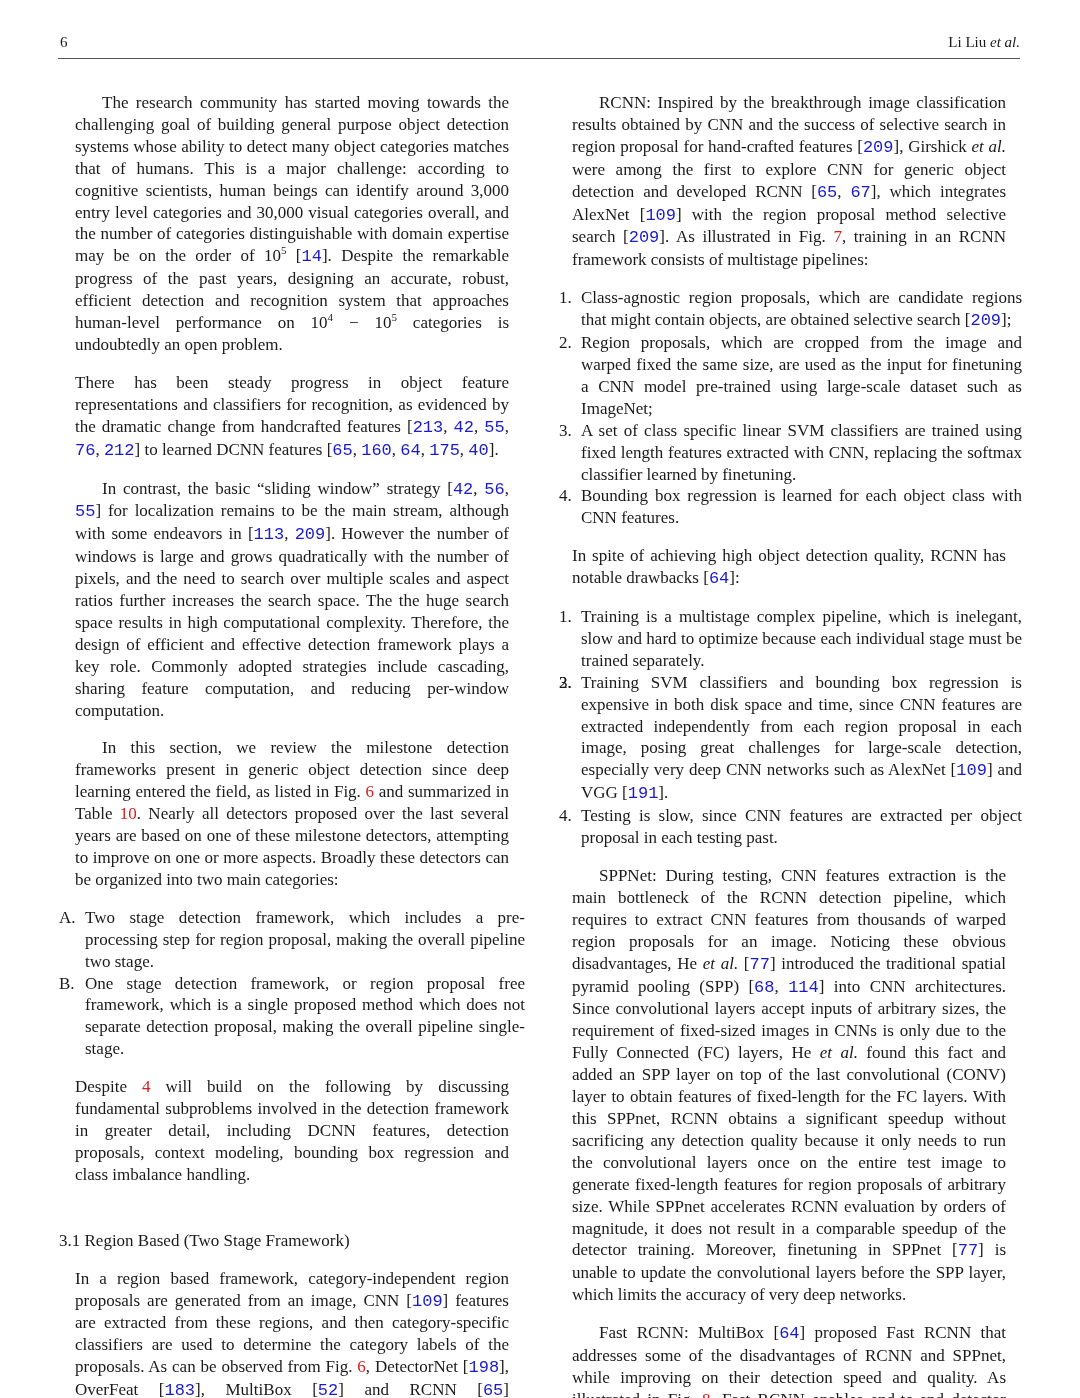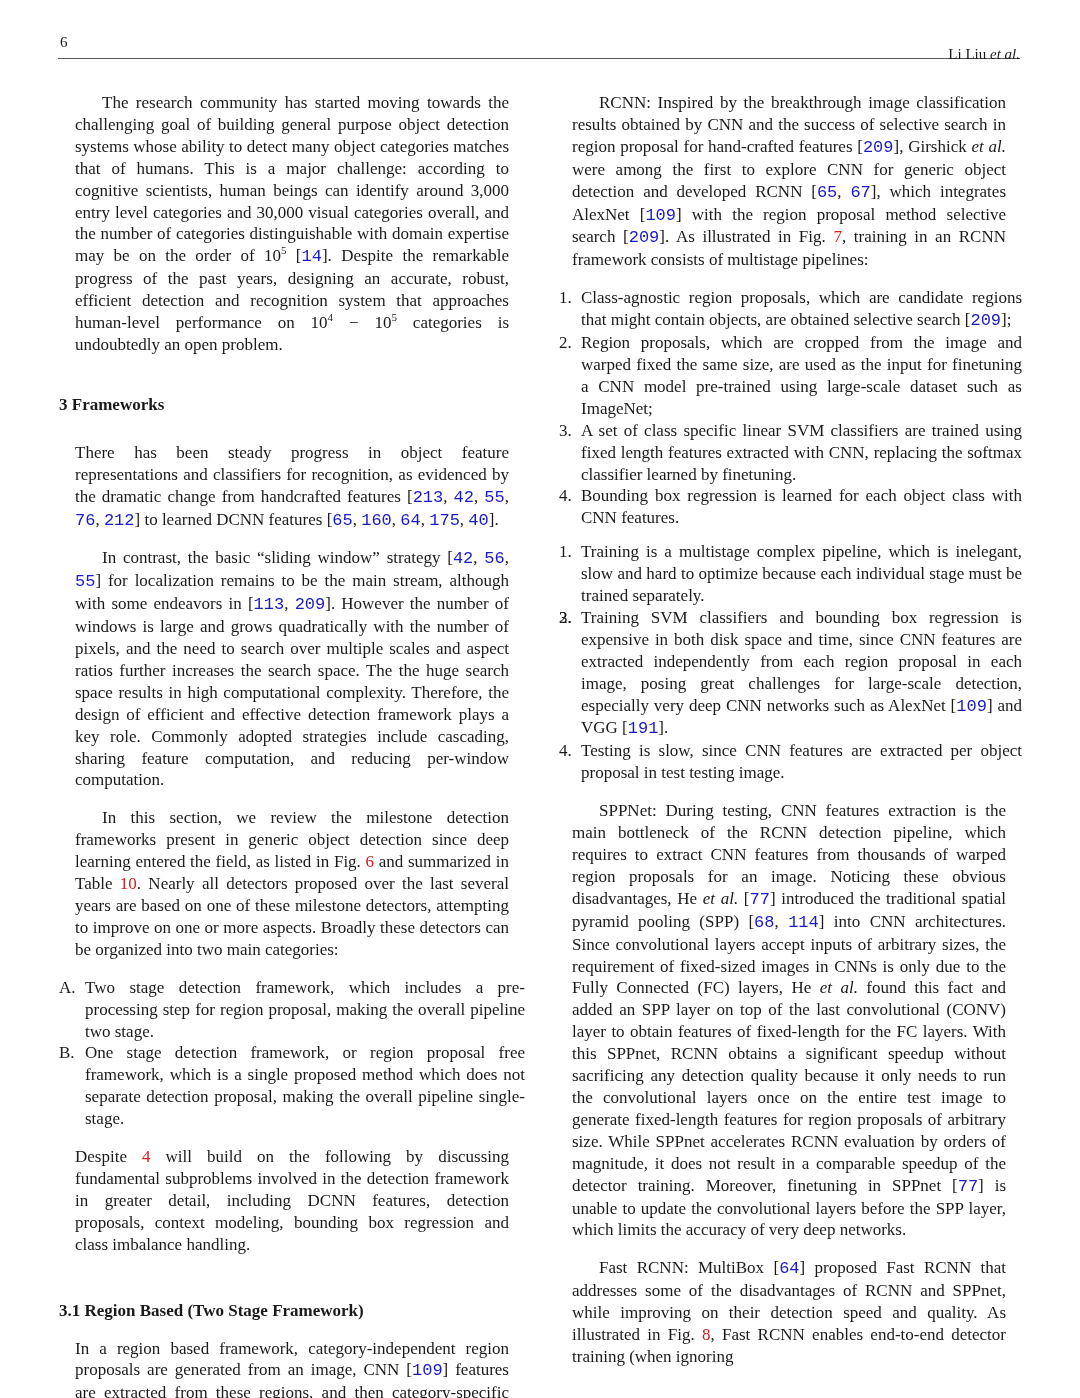--- a/index.html
+++ b/index.html
@@ -7,21 +7,21 @@
       width: 1080px; height: 1398px; position: relative; overflow: hidden;
       font-family: "Liberation Serif", "DejaVu Serif", serif;
       color: #1a1a1a;
     }
     .header {
       position: absolute; left: 58px; top: 30px; width: 962px; height: 28px;
       border-bottom: 1px solid #555;
       font-size: 15px;
     }
     .header .pnum { position: absolute; left: 2px; top: 4px; }
-    .header .runhead { position: absolute; right: 0; top: 16px; margin-left: 20px; }
+    .header .runhead { position: absolute; right: 0; top: 4px; margin-left: 20px; }
     .header .runhead i { font-style: italic; }
 
     .col {
       position: absolute; top: 76px; width: 466px;
       font-size: 17px; line-height: 21.9px; text-align: justify;
       hyphens: manual;
     }
     .col.left { left: 59px; }
     .col.right { left: 556px; }
     p { margin: 16px; }
@@ -29,21 +29,21 @@
     .cite { color: #1a1acc; font-family: Liberation Mono, monospace; }
     .xref { color: #d42020; }
     sup { font-size: 11px; line-height: 0; vertical-align: 7px; }
     i { font-style: italic; }
     b { font-weight: normal; }
 
     h2.section {
       margin: 38px 0 26px 0; font-size: 17px; font-weight: bold;
     }
     h3.subsection {
-      margin: 44px 0 8px 0; font-size: 17px; font-weight: bold;
+      margin: 44px 0 8px 0; font-size: 17px; font-weight: normal;
     }
 
     ol.list {
       list-style: none; margin: 12px 0 12px 0; padding: 0;
     }
     ol.list li { position: relative; padding-left: 26px; }
     ol.list li .marker { position: absolute; left: 0; top: 0; width: 22px; text-align: left; }
     .right ol.list li { padding-left: 25px; }
     .right ol.list li .marker { left: 3px; }
   </style>
@@ -51,21 +51,20 @@
 <body>
 
 <div class="header">
   <span class="pnum">6</span>
   <span class="runhead"><span>Li Liu </span><i>et al.</i></span>
 </div>
 
 <div class="col left">
   <p class="indent"><span>The research community has started moving towards the challenging goal of building general purpose object detection systems whose ability to detect many object categories matches that of humans. This is a major challenge: according to cognitive scientists, human beings can identify around 3,000 entry level categories and 30,000 visual categories overall, and the number of categories distinguishable with domain expertise may be on the order of 10</span><sup>5</sup> [<a class="cite">14</a>]<span>. Despite the remarkable progress of the past years, designing an accurate, robust, efficient detection and recognition system that approaches human-level performance on 10</span><sup>4</sup><span> − 10</span><sup>5</sup><span> categories is undoubtedly an open problem.</span></p>
 
-  <h2 class="section">3  Frameworks</h2>
 
   <p><span>There has been steady progress in object feature representations and classifiers for recognition, as evidenced by the dramatic change from handcrafted features [</span><a class="cite">213</a>, <a class="cite">42</a>, <a class="cite">55</a>, <a class="cite">76</a>, <a class="cite">212</a><span>] to learned DCNN features [</span><a class="cite">65</a>, <a class="cite">160</a>, <a class="cite">64</a>, <a class="cite">175</a>, <a class="cite">40</a><span>].</span></p>
 
   <p class="indent"><span>In contrast, the basic “sliding window” strategy [</span><a class="cite">42</a>, <a class="cite">56</a>, <a class="cite">55</a><span>] for localization remains to be the main stream, although with some endeavors in [</span><a class="cite">113</a>, <a class="cite">209</a><span>]. However the number of windows is large and grows quadratically with the number of pixels, and the need to search over multiple scales and aspect ratios further increases the search space. The the huge search space results in high computational complexity. Therefore, the design of efficient and effective detection framework plays a key role. Commonly adopted strategies include cascading, sharing feature computation, and reducing per-window computation.</span></p>
 
   <p class="indent"><span>In this section, we review the milestone detection frameworks present in generic object detection since deep learning entered the field, as listed in Fig. </span><a class="xref">6</a><span> and summarized in Table </span><a class="xref">10</a><span>. Nearly all detectors proposed over the last several years are based on one of these milestone detectors, attempting to improve on one or more aspects. Broadly these detectors can be organized into two main categories:</span></p>
 
   <ol class="list">
     <li><span class="marker">A.</span><span>Two stage detection framework, which includes a pre-processing step for region proposal, making the overall pipeline two stage.</span></li>
     <li><span class="marker">B.</span><span>One stage detection framework, or region proposal free framework, which is a single proposed method which does not separate detection proposal, making the overall pipeline single-stage.</span></li>
@@ -81,24 +80,25 @@
 <div class="col right">
   <p class="indent"><b>RCNN</b><span>: Inspired by the breakthrough image classification results obtained by CNN and the success of selective search in region proposal for hand-crafted features [</span><a class="cite">209</a><span>], Girshick </span><i>et al.</i><span> were among the first to explore CNN for generic object detection and developed RCNN [</span><a class="cite">65</a>, <a class="cite">67</a><span>], which integrates AlexNet [</span><a class="cite">109</a><span>] with the region proposal method selective search [</span><a class="cite">209</a><span>]. As illustrated in Fig. </span><a class="xref">7</a><span>, training in an RCNN framework consists of multistage pipelines:</span></p>
 
   <ol class="list">
     <li><span class="marker">1.</span><span>Class-agnostic region proposals, which are candidate regions that might contain objects, are obtained selective search [</span><a class="cite">209</a><span>];</span></li>
     <li><span class="marker">2.</span><span>Region proposals, which are cropped from the image and warped fixed the same size, are used as the input for finetuning a CNN model pre-trained using large-scale dataset such as ImageNet;</span></li>
     <li><span class="marker">3.</span><span>A set of class specific linear SVM classifiers are trained using fixed length features extracted with CNN, replacing the softmax classifier learned by finetuning.</span></li>
     <li><span class="marker">4.</span><span>Bounding box regression is learned for each object class with CNN features.</span></li>
   </ol>
 
+  <p><span>In spite of achieving high object detection quality, RCNN has notable drawbacks [</span><a class="cite">64</a><span>]:</span></p>
 
   <ol class="list">
     <li><span class="marker">1.</span><span>Training is a multistage complex pipeline, which is inelegant, slow and hard to optimize because each individual stage must be trained separately.</span></li>
     <li><span class="marker">2.</span></li>
     <li><span class="marker">3.</span><span>Training SVM classifiers and bounding box regression is expensive in both disk space and time, since CNN features are extracted independently from each region proposal in each image, posing great challenges for large-scale detection, especially very deep CNN networks such as AlexNet [</span><a class="cite">109</a><span>] and VGG [</span><a class="cite">191</a><span>].</span></li>
-    <li><span class="marker">4.</span><span>Testing is slow, since CNN features are extracted per object proposal in test testing image.</span></li>
+    <li><span class="marker">4.</span><span>Testing is slow, since CNN features are extracted per object proposal in each testing past.</span></li>
   </ol>
 
   <p class="indent"><b>SPPNet</b><span>: During testing, CNN features extraction is the main bottleneck of the RCNN detection pipeline, which requires to extract CNN features from thousands of warped region proposals for an image. Noticing these obvious disadvantages, He </span><i>et al.</i><span> [</span><a class="cite">77</a><span>] introduced the traditional spatial pyramid pooling (SPP) [</span><a class="cite">68</a>, <a class="cite">114</a><span>] into CNN architectures. Since convolutional layers accept inputs of arbitrary sizes, the requirement of fixed-sized images in CNNs is only due to the Fully Connected (FC) layers, He </span><i>et al.</i><span> found this fact and added an SPP layer on top of the last convolutional (CONV) layer to obtain features of fixed-length for the FC layers. With this SPPnet, RCNN obtains a significant speedup without sacrificing any detection quality because it only needs to run the convolutional layers once on the entire test image to generate fixed-length features for region proposals of arbitrary size. While SPPnet accelerates RCNN evaluation by orders of magnitude, it does not result in a comparable speedup of the detector training. Moreover, finetuning in SPPnet [</span><a class="cite">77</a><span>] is unable to update the convolutional layers before the SPP layer, which limits the accuracy of very deep networks.</span></p>
 
   <p class="indent"><b>Fast RCNN</b><span>: MultiBox [</span><a class="cite">64</a><span>] proposed Fast RCNN that addresses some of the disadvantages of RCNN and SPPnet, while improving on their detection speed and quality. As illustrated in Fig. </span><a class="xref">8</a><span>, Fast RCNN enables end-to-end detector training (when ignoring</span></p>
 </div>
 
 </body></html>

